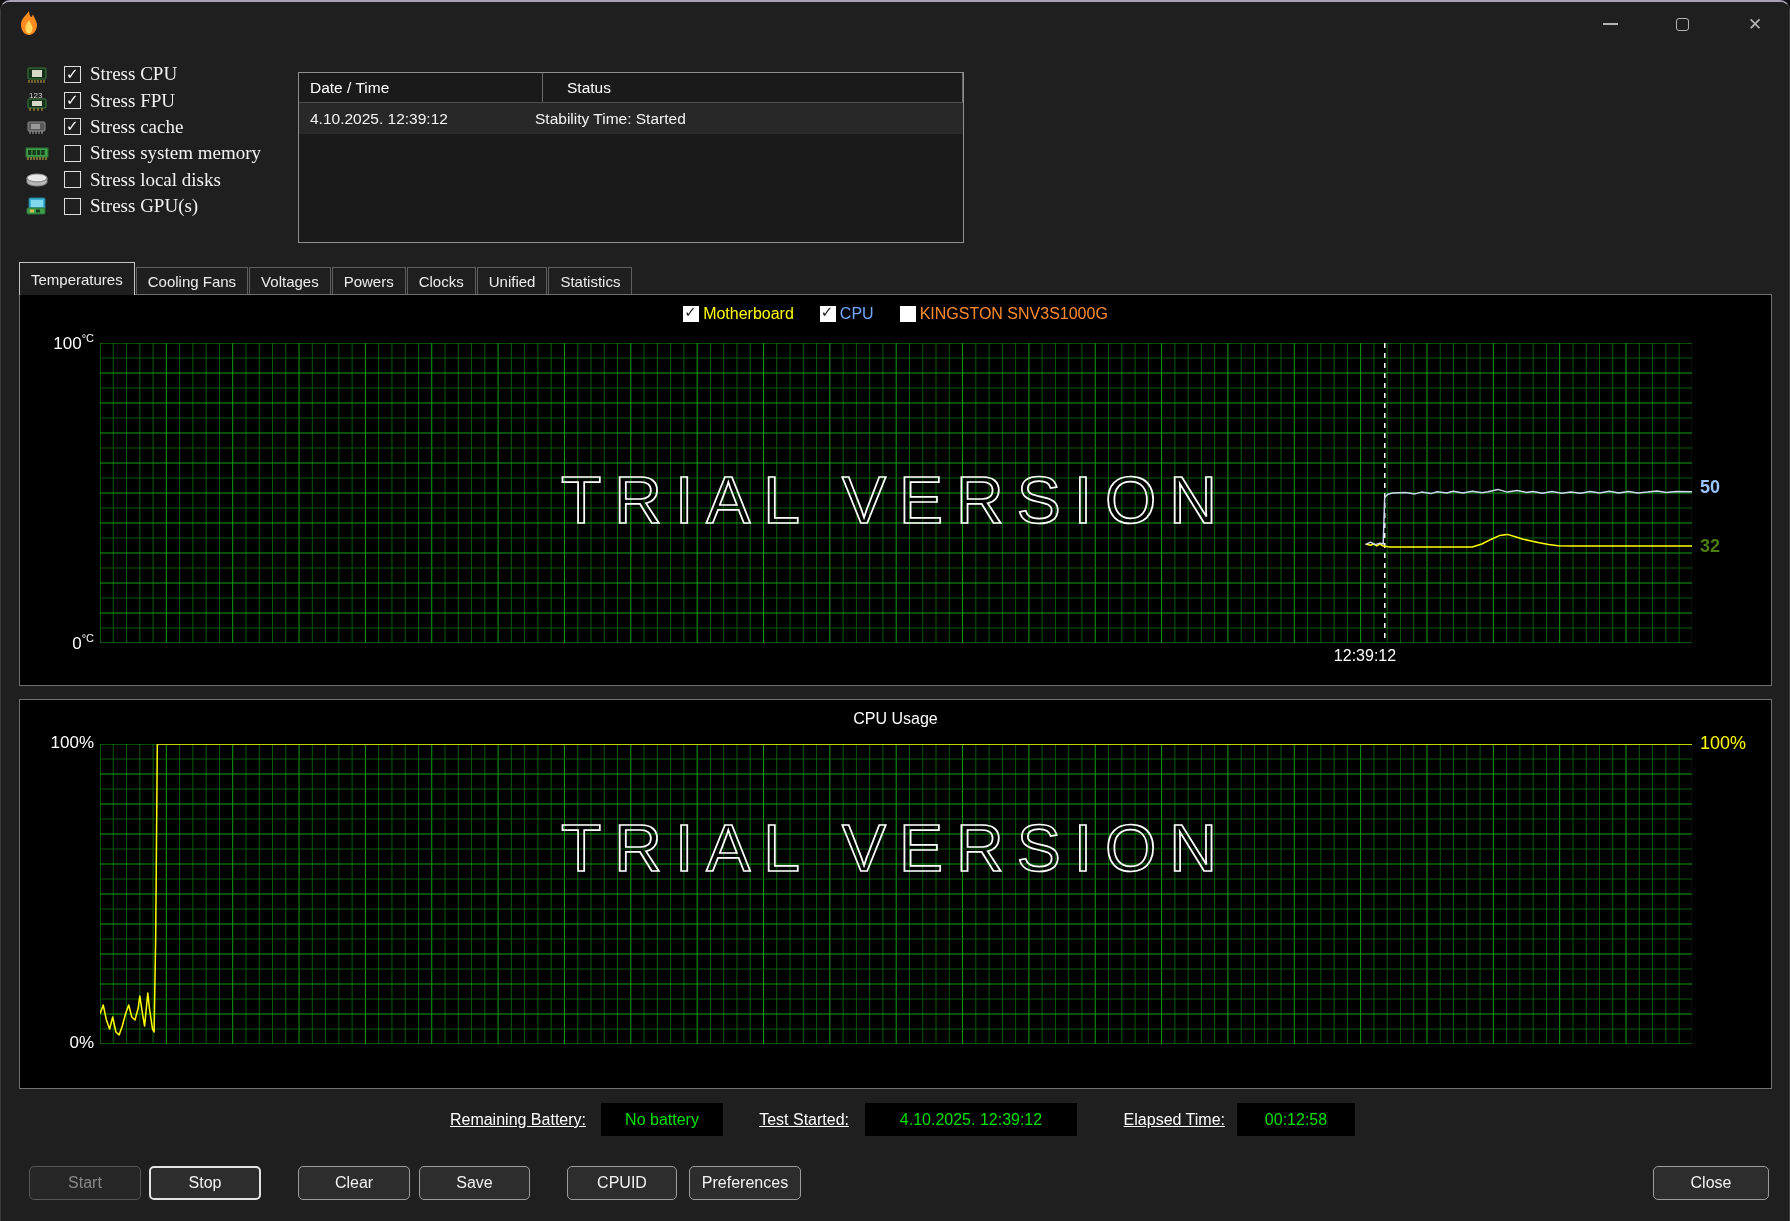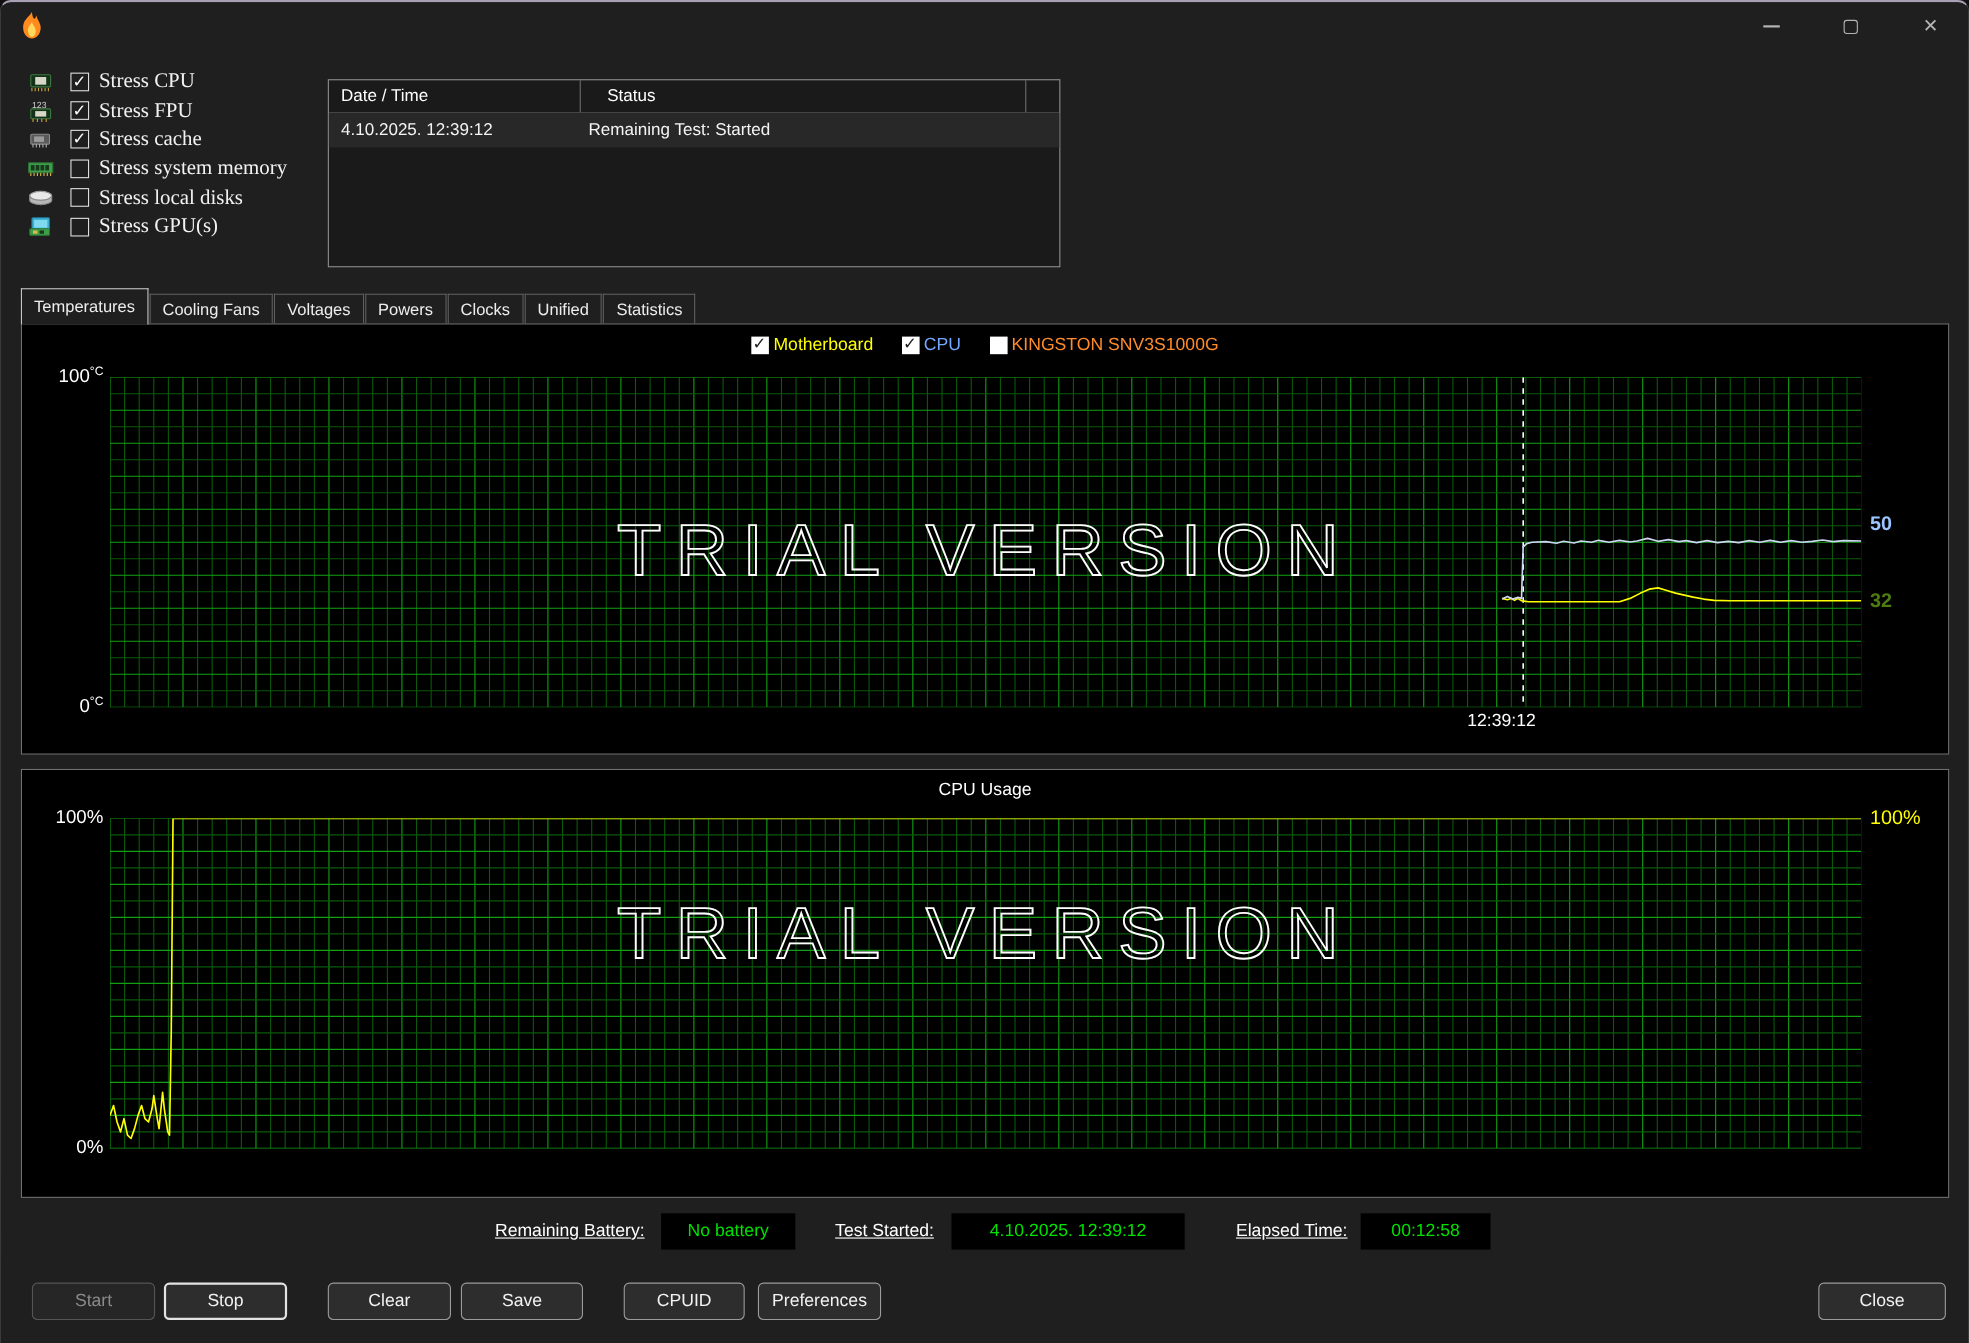--- a/index.html
+++ b/index.html
@@ -26,21 +26,21 @@
   #stress-list { position:absolute; left:20px; top:59px; display:flex; flex-direction:column; }
   .stress-row { height:26.4px; display:flex; align-items:center; }
   .s-icon { width:32px; height:24px; display:flex; align-items:center; justify-content:center; }
   .cb { width:17px; height:17px; border:1px solid #dedede; margin-left:11px; margin-right:9px;
         position:relative; background:transparent; flex:0 0 auto; }
   .cb.checked::after { content:"✓"; position:absolute; left:1px; top:-2px; color:#fff; font-size:15px; }
   .stress-label { font-size:19px; color:#f2f2f2;font-family:Liberation Serif, serif; }
   
   #log-table { position:absolute; left:297px; top:70px; width:666px; height:171px;
                border:1px solid #8f8f8f; background:#1a1a1a; font-size:15.5px; }
-  .log-header { display:flex; height:30px; align-items:center; border-bottom:1px solid #4f4f4f; color:#fff; }
+  .log-header { display:flex; height:30px; align-items:center; border-bottom:1px solid #4f4f4f; color:#fff;gap:15px; }
   .log-header .c1 { width:228px; padding-left:11px; }
   .log-header .c2 { width:405px; padding-left:24px; border-left:1px solid #6a6a6a; height:100%; display:flex; align-items:center; }
   .log-header .c3 { flex:1; border-left:1px solid #6a6a6a; height:100%; }
   .log-row { display:flex; height:31px; align-items:center; background:#282828; color:#f4f4f4; }
   .log-row .c1 { width:228px; padding-left:11px; }
   .log-row .c2 { padding-left:8px; }
   
   #tabs { position:absolute; left:18px; top:260px; height:33px; display:flex; align-items:flex-end; }
   .tab { height:28px; display:flex; align-items:center; padding:0 11px; font-size:15px; color:#ededed;
          background:#1f1f1f; border:1px solid #5e5e5e; border-bottom:none; margin-right:1px; }
@@ -196,21 +196,21 @@
   </div>
 
   <div id="log-table">
     <div class="log-header">
       <div class="c1">Date / Time</div>
       <div class="c2">Status</div>
       <div class="c3"></div>
     </div>
     <div class="log-row">
       <div class="c1">4.10.2025. 12:39:12</div>
-      <div class="c2">Remaining Test: Started</div>
+      <div class="c2">Stability Time: Started</div>
     </div>
   </div>
 
   <div id="tabs">
     <div class="tab active">Temperatures</div>
     <div class="tab">Cooling Fans</div>
     <div class="tab">Voltages</div>
     <div class="tab">Powers</div>
     <div class="tab">Clocks</div>
     <div class="tab">Unified</div>
@@ -375,21 +375,21 @@
         <line x1="0" y1="240" x2="1592" y2="240" stroke="#12a012" stroke-width="1"></line>
         <line x1="0" y1="255" x2="1592" y2="255" stroke="#0a5a0a" stroke-width="1"></line>
         <line x1="0" y1="270" x2="1592" y2="270" stroke="#12a012" stroke-width="1"></line>
         <line x1="0" y1="285" x2="1592" y2="285" stroke="#0a5a0a" stroke-width="1"></line>
         <line x1="0" y1="300" x2="1592" y2="300" stroke="#12a012" stroke-width="1"></line>
         <line x1="1284.7440000000001" y1="0" x2="1284.7440000000001" y2="300" stroke="#ffffff" stroke-width="1.5" stroke-dasharray="5 5"></line>
         <polyline points="1265.6,201.0 1270.4,202.2 1273.6,201.0 1276.8,202.8 1280.0,201.0 1283.2,203.1 1289.5,204.0 1337.3,204.0 1372.3,204.0 1381.9,201.0 1391.4,196.2 1399.4,192.6 1407.3,191.4 1415.3,193.8 1423.2,196.2 1431.2,198.0 1439.2,199.8 1448.7,201.6 1458.3,202.8 1472.6,203.1 1592.0,203.1" fill="none" stroke="#ffff00" stroke-width="1.5" stroke-linejoin="round"></polyline>
         <polyline points="1265.6,201.6 1270.4,199.2 1275.2,201.6 1280.0,200.1 1283.2,201.0 1284.7,154.2 1287.9,151.2 1292.7,150.0 1305.4,149.4 1315.0,150.9 1321.4,149.1 1330.9,150.6 1337.3,148.8 1346.8,150.0 1353.2,148.2 1362.8,150.0 1372.3,148.2 1381.9,149.7 1388.2,148.8 1397.8,146.4 1407.3,149.1 1416.9,147.6 1426.4,149.4 1432.8,148.5 1442.4,150.3 1451.9,148.5 1461.5,150.3 1471.0,149.1 1480.6,150.3 1490.1,148.5 1499.7,150.0 1509.2,148.2 1518.8,150.0 1528.3,148.5 1537.9,150.0 1547.4,149.1 1557.0,147.9 1566.5,149.4 1576.1,148.5 1592.0,148.8" fill="none" stroke="#ccd8f2" stroke-width="1.5" stroke-linejoin="round"></polyline>
       </svg>
     <div class="watermark" id="temp-watermark">TRIAL VERSION</div>
-    <div class="r-label" style="top: 171px; color: rgb(156, 196, 255);">50</div>
+    <div class="r-label" style="top: 182px; color: rgb(156, 196, 255);">50</div>
     <div class="r-label" style="top: 241px; color: #4d7c0f;">32</div>
     <div class="time-label">12:39:12</div>
   </div>
 
   <div class="panel" id="cpu-panel">
     <div class="panel-title">CPU Usage</div>
     <div class="y-label" style="top:33px;">100%</div>
     <div class="y-label" style="top:333px;">0%</div>
     <svg id="cpu-plot" class="plot" width="1592" height="300">
         <line x1="0" y1="0" x2="0" y2="300" stroke="#12a012" stroke-width="1"></line>

